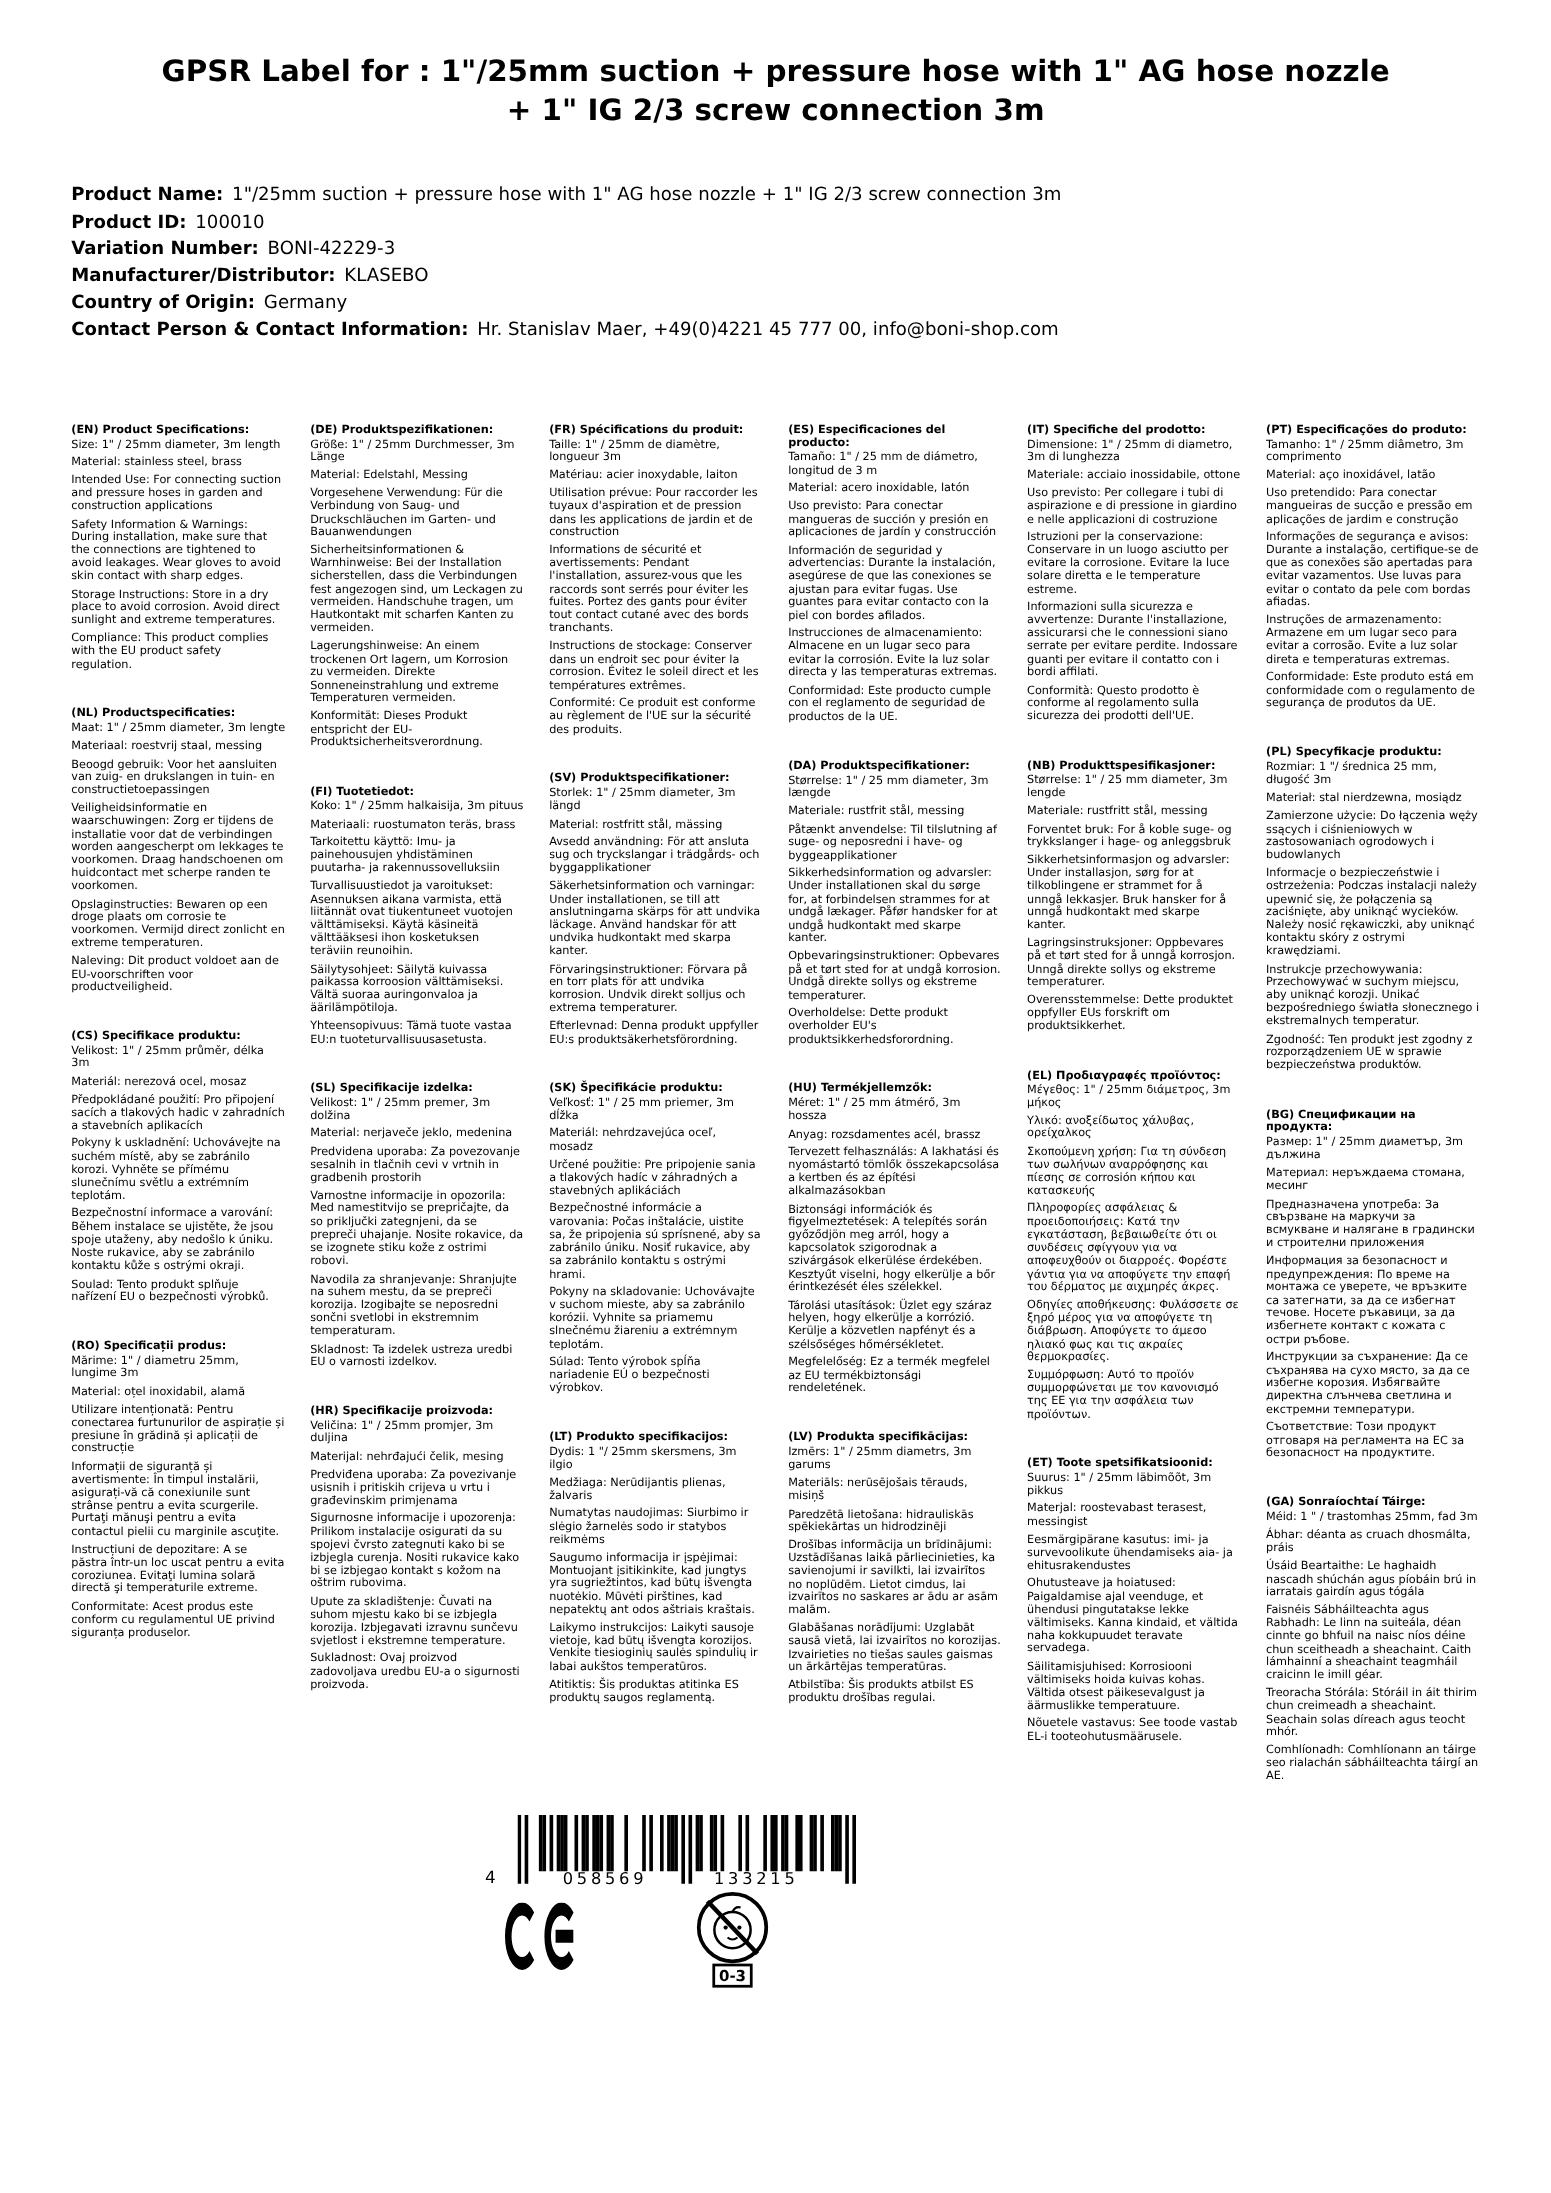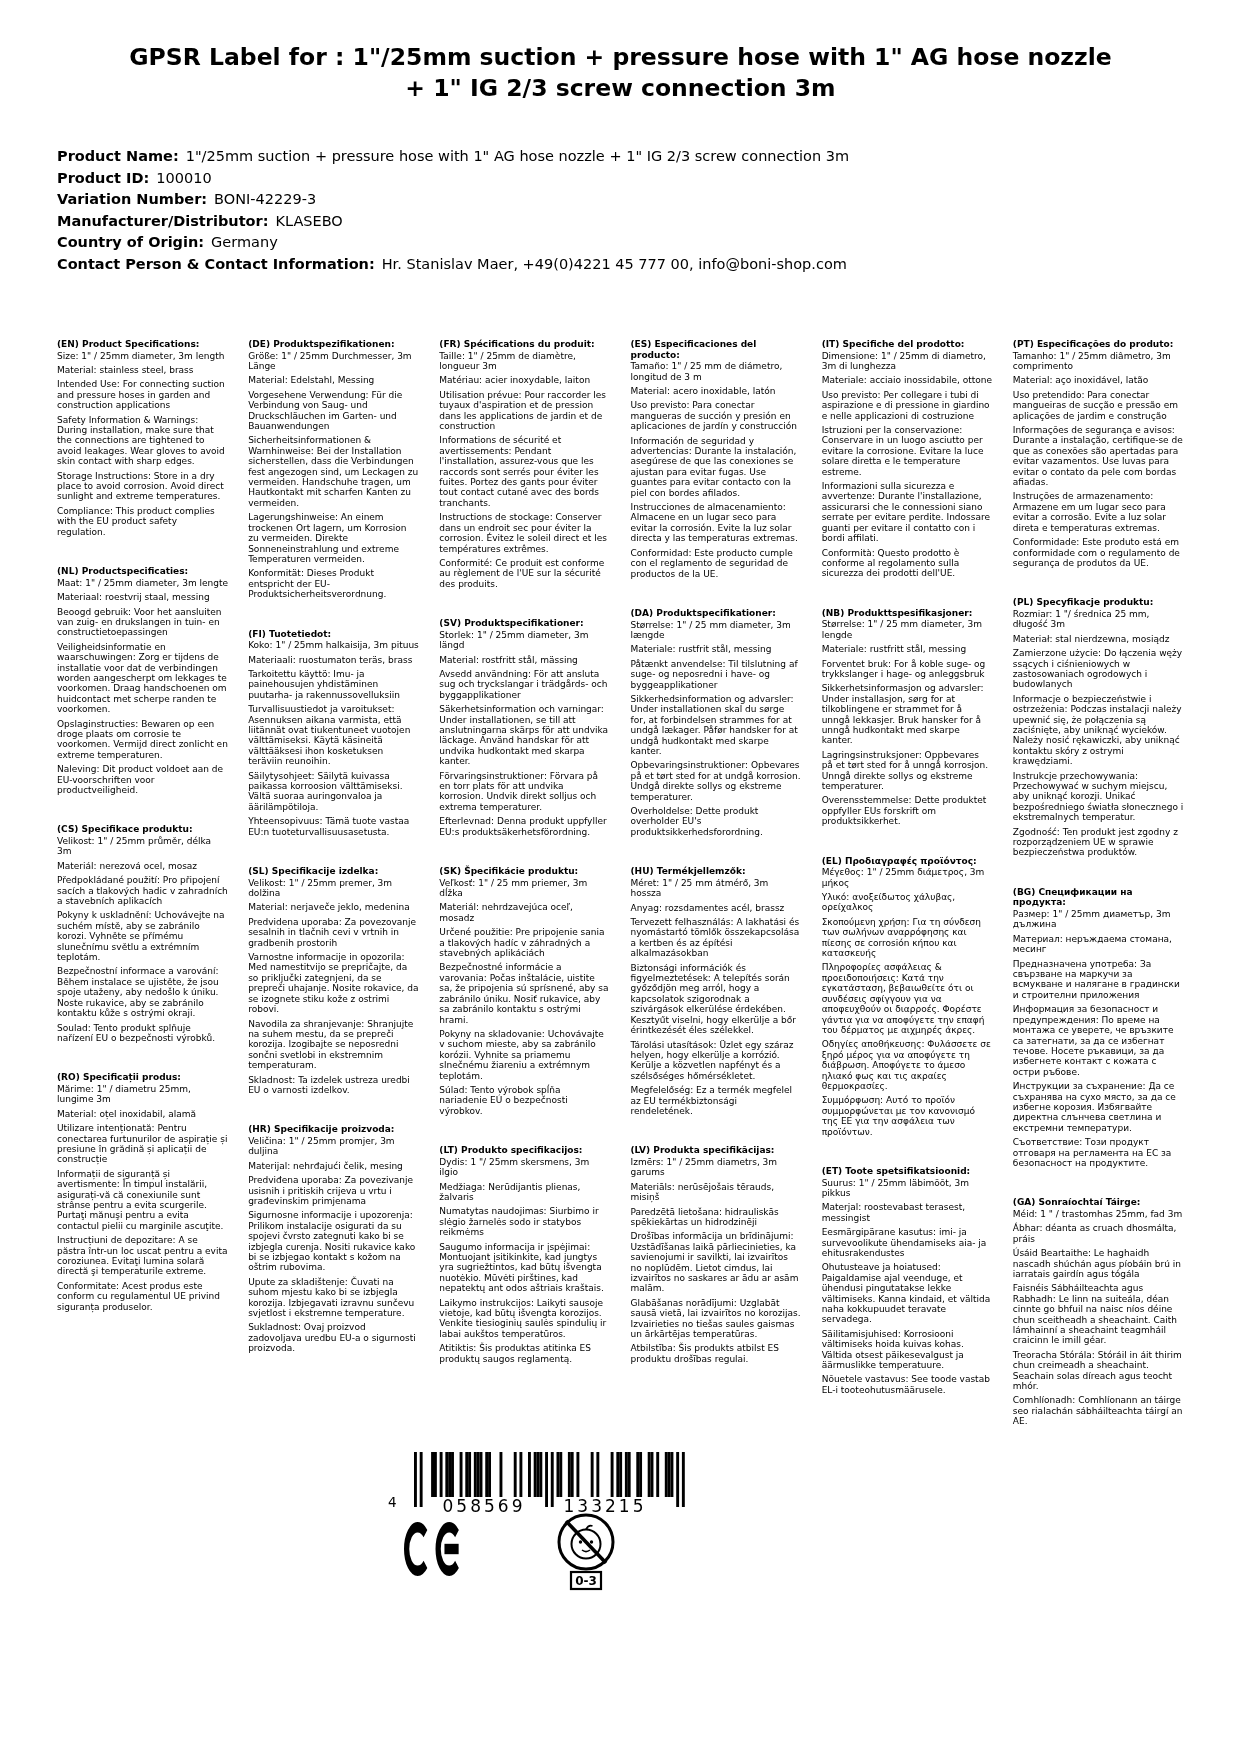--- a/index.html
+++ b/index.html
@@ -21,21 +21,21 @@
     display:grid; grid-template-columns:repeat(6,1fr); column-gap:20px; align-items:start;margin-top:36px;
   }
   .spec-col { min-width:0; }
   .spec-block { margin-bottom:29px; }
   .spec-block h3 { font-size:9px; font-weight:bold; margin:0 0 1px; line-height:10.6px; overflow-wrap:break-word; }
   .spec-block p  { font-size:9px; margin:0 0 4px; line-height:10.4px; overflow-wrap:break-word; }
   .barcode { position:absolute; left:386px; top:1452px; width:312px; height:76px; background:#fff; }
   .barcode-lead { position:absolute; left:2px; top:42px; font-size:13.5px; }
   .bars { position:absolute; left:28px; top:0; }
   .bars rect { fill:#000; }
-  .bd { position:absolute; top:44px; font-size:17px; letter-spacing:3px; text-align:center; }
+  .bd { position:absolute; top:44px; font-size:13px; letter-spacing:3px; text-align:center; }
   .bd-left  { left:36px;  width:124px; }
   .bd-right { left:157px; width:124px; }
   .ce-mark  { position:absolute; left:404px; top:1522px; width:62px; height:54px; }
   .age-mark { position:absolute; left:556px; top:1502px; width:60px; height:94px; }
 </style>
 </head>
 <body>
 
 <div class="page">
 

